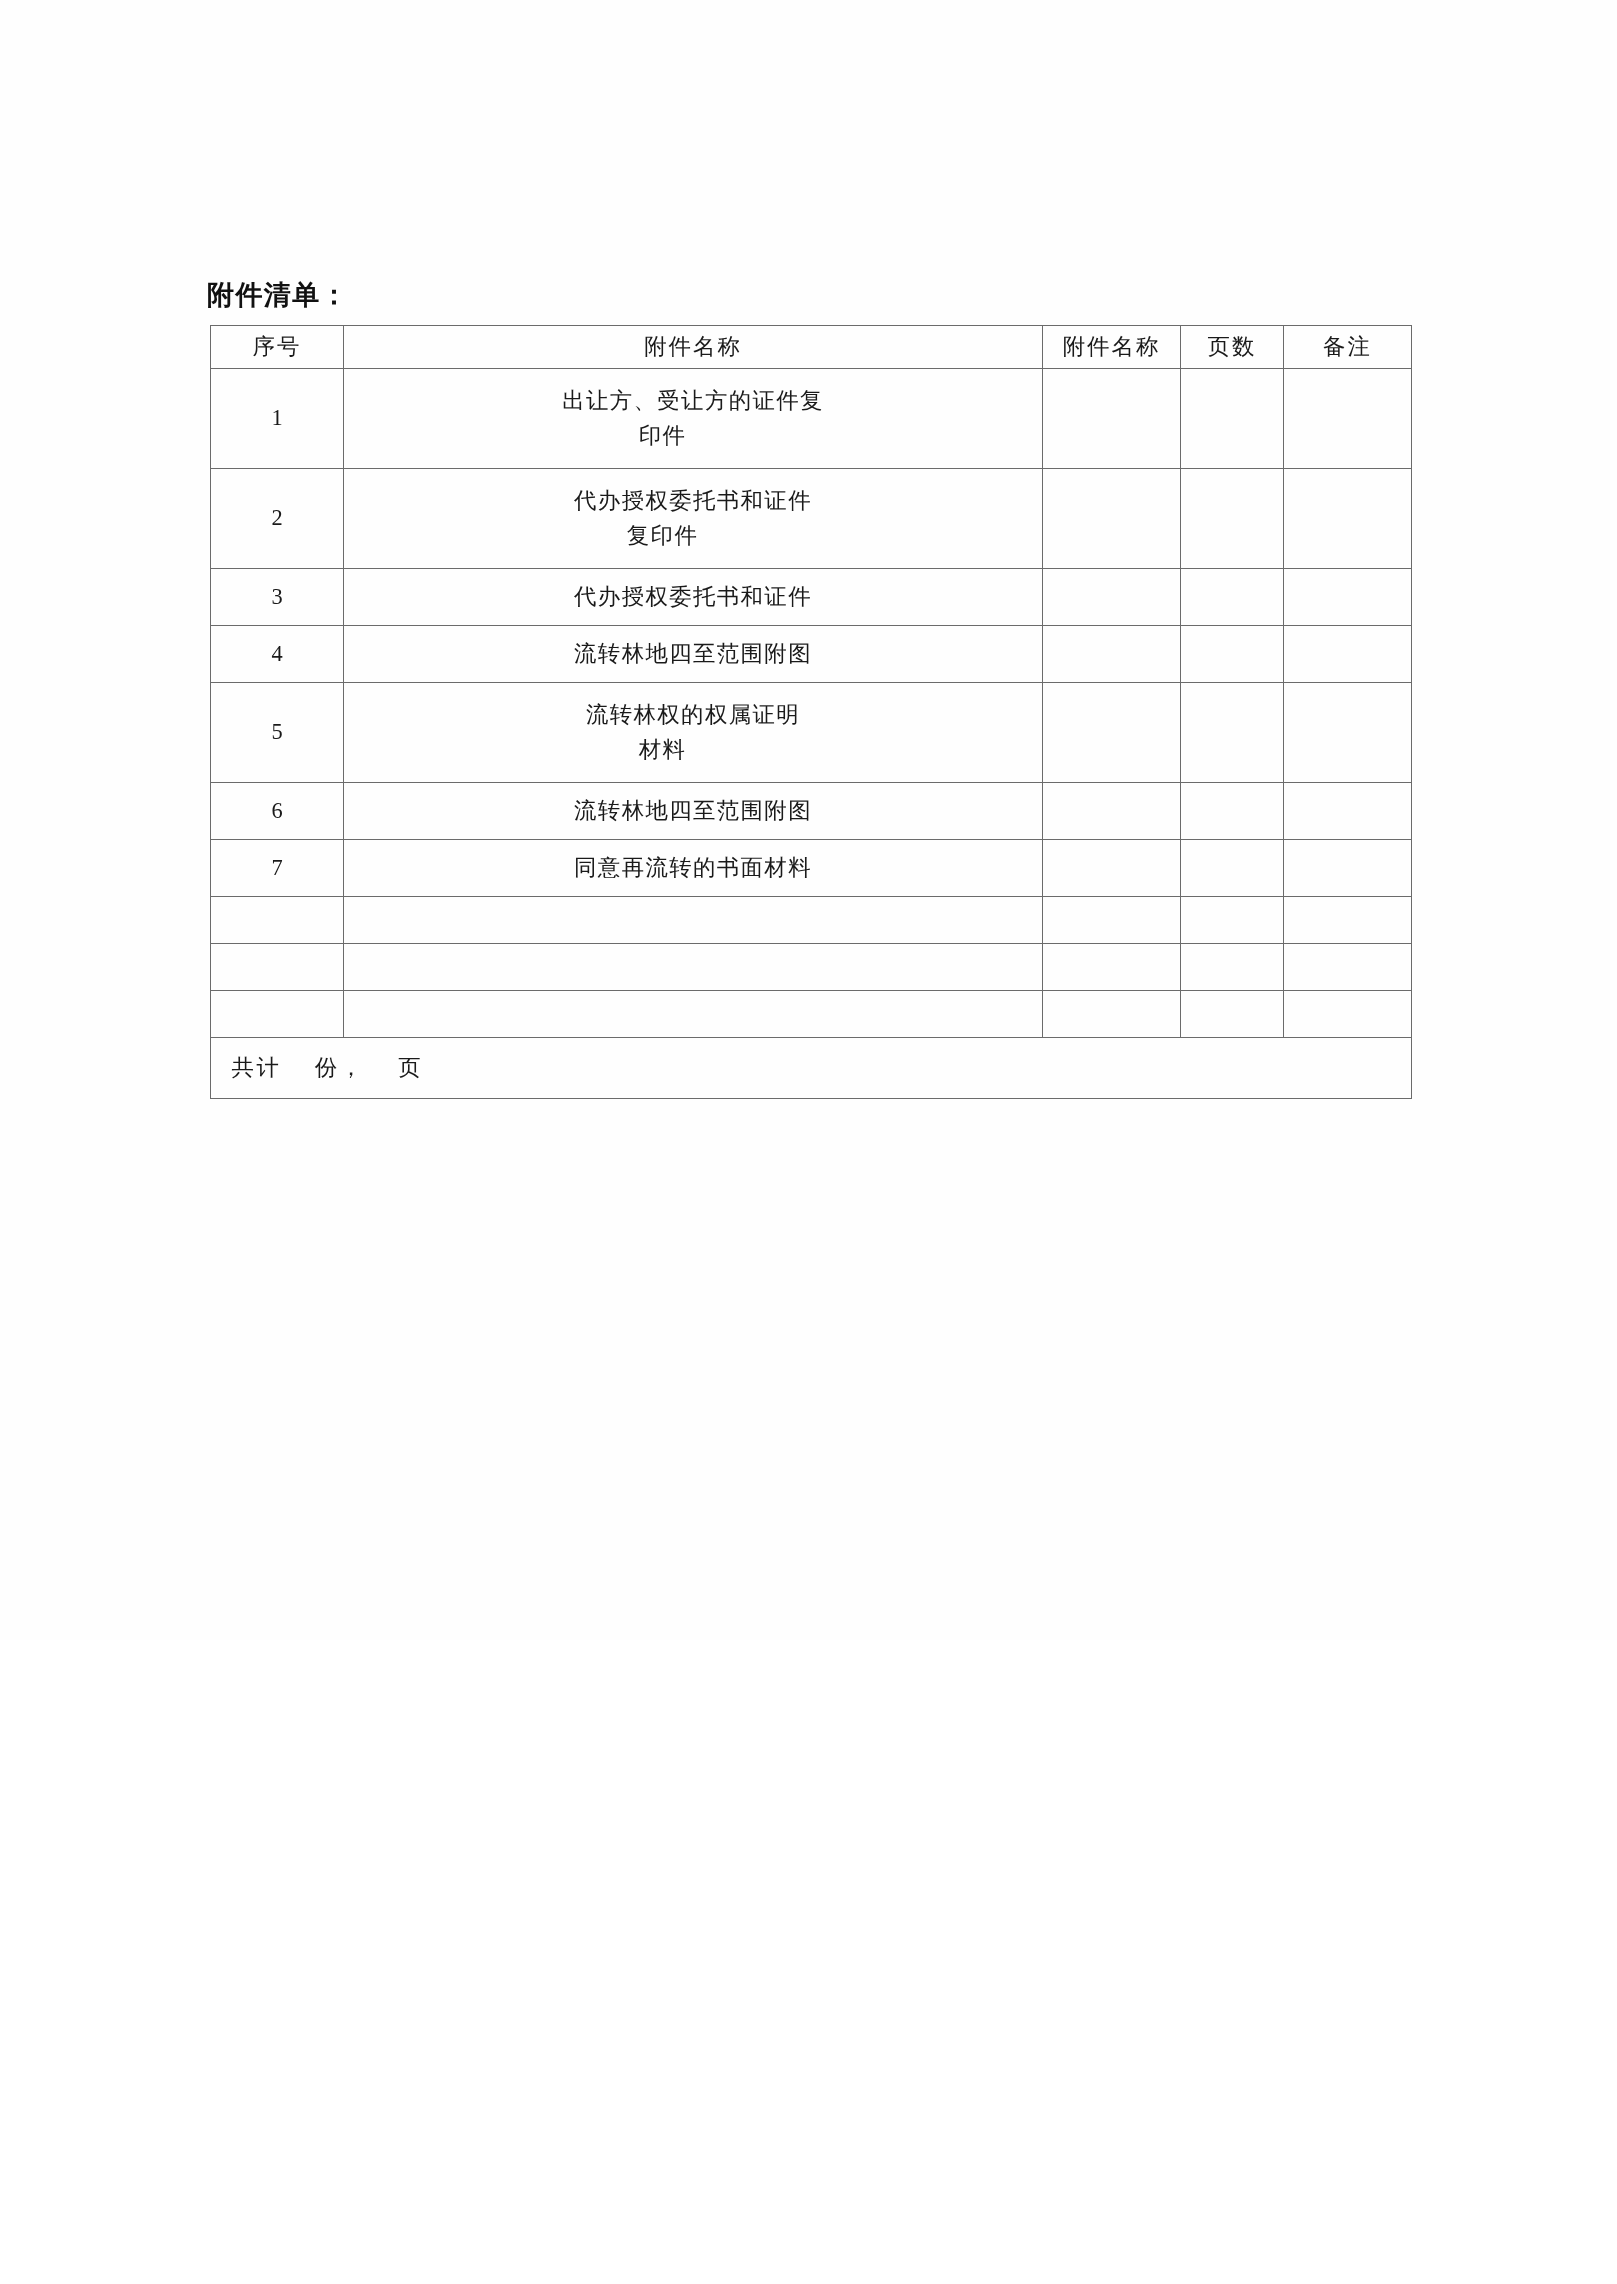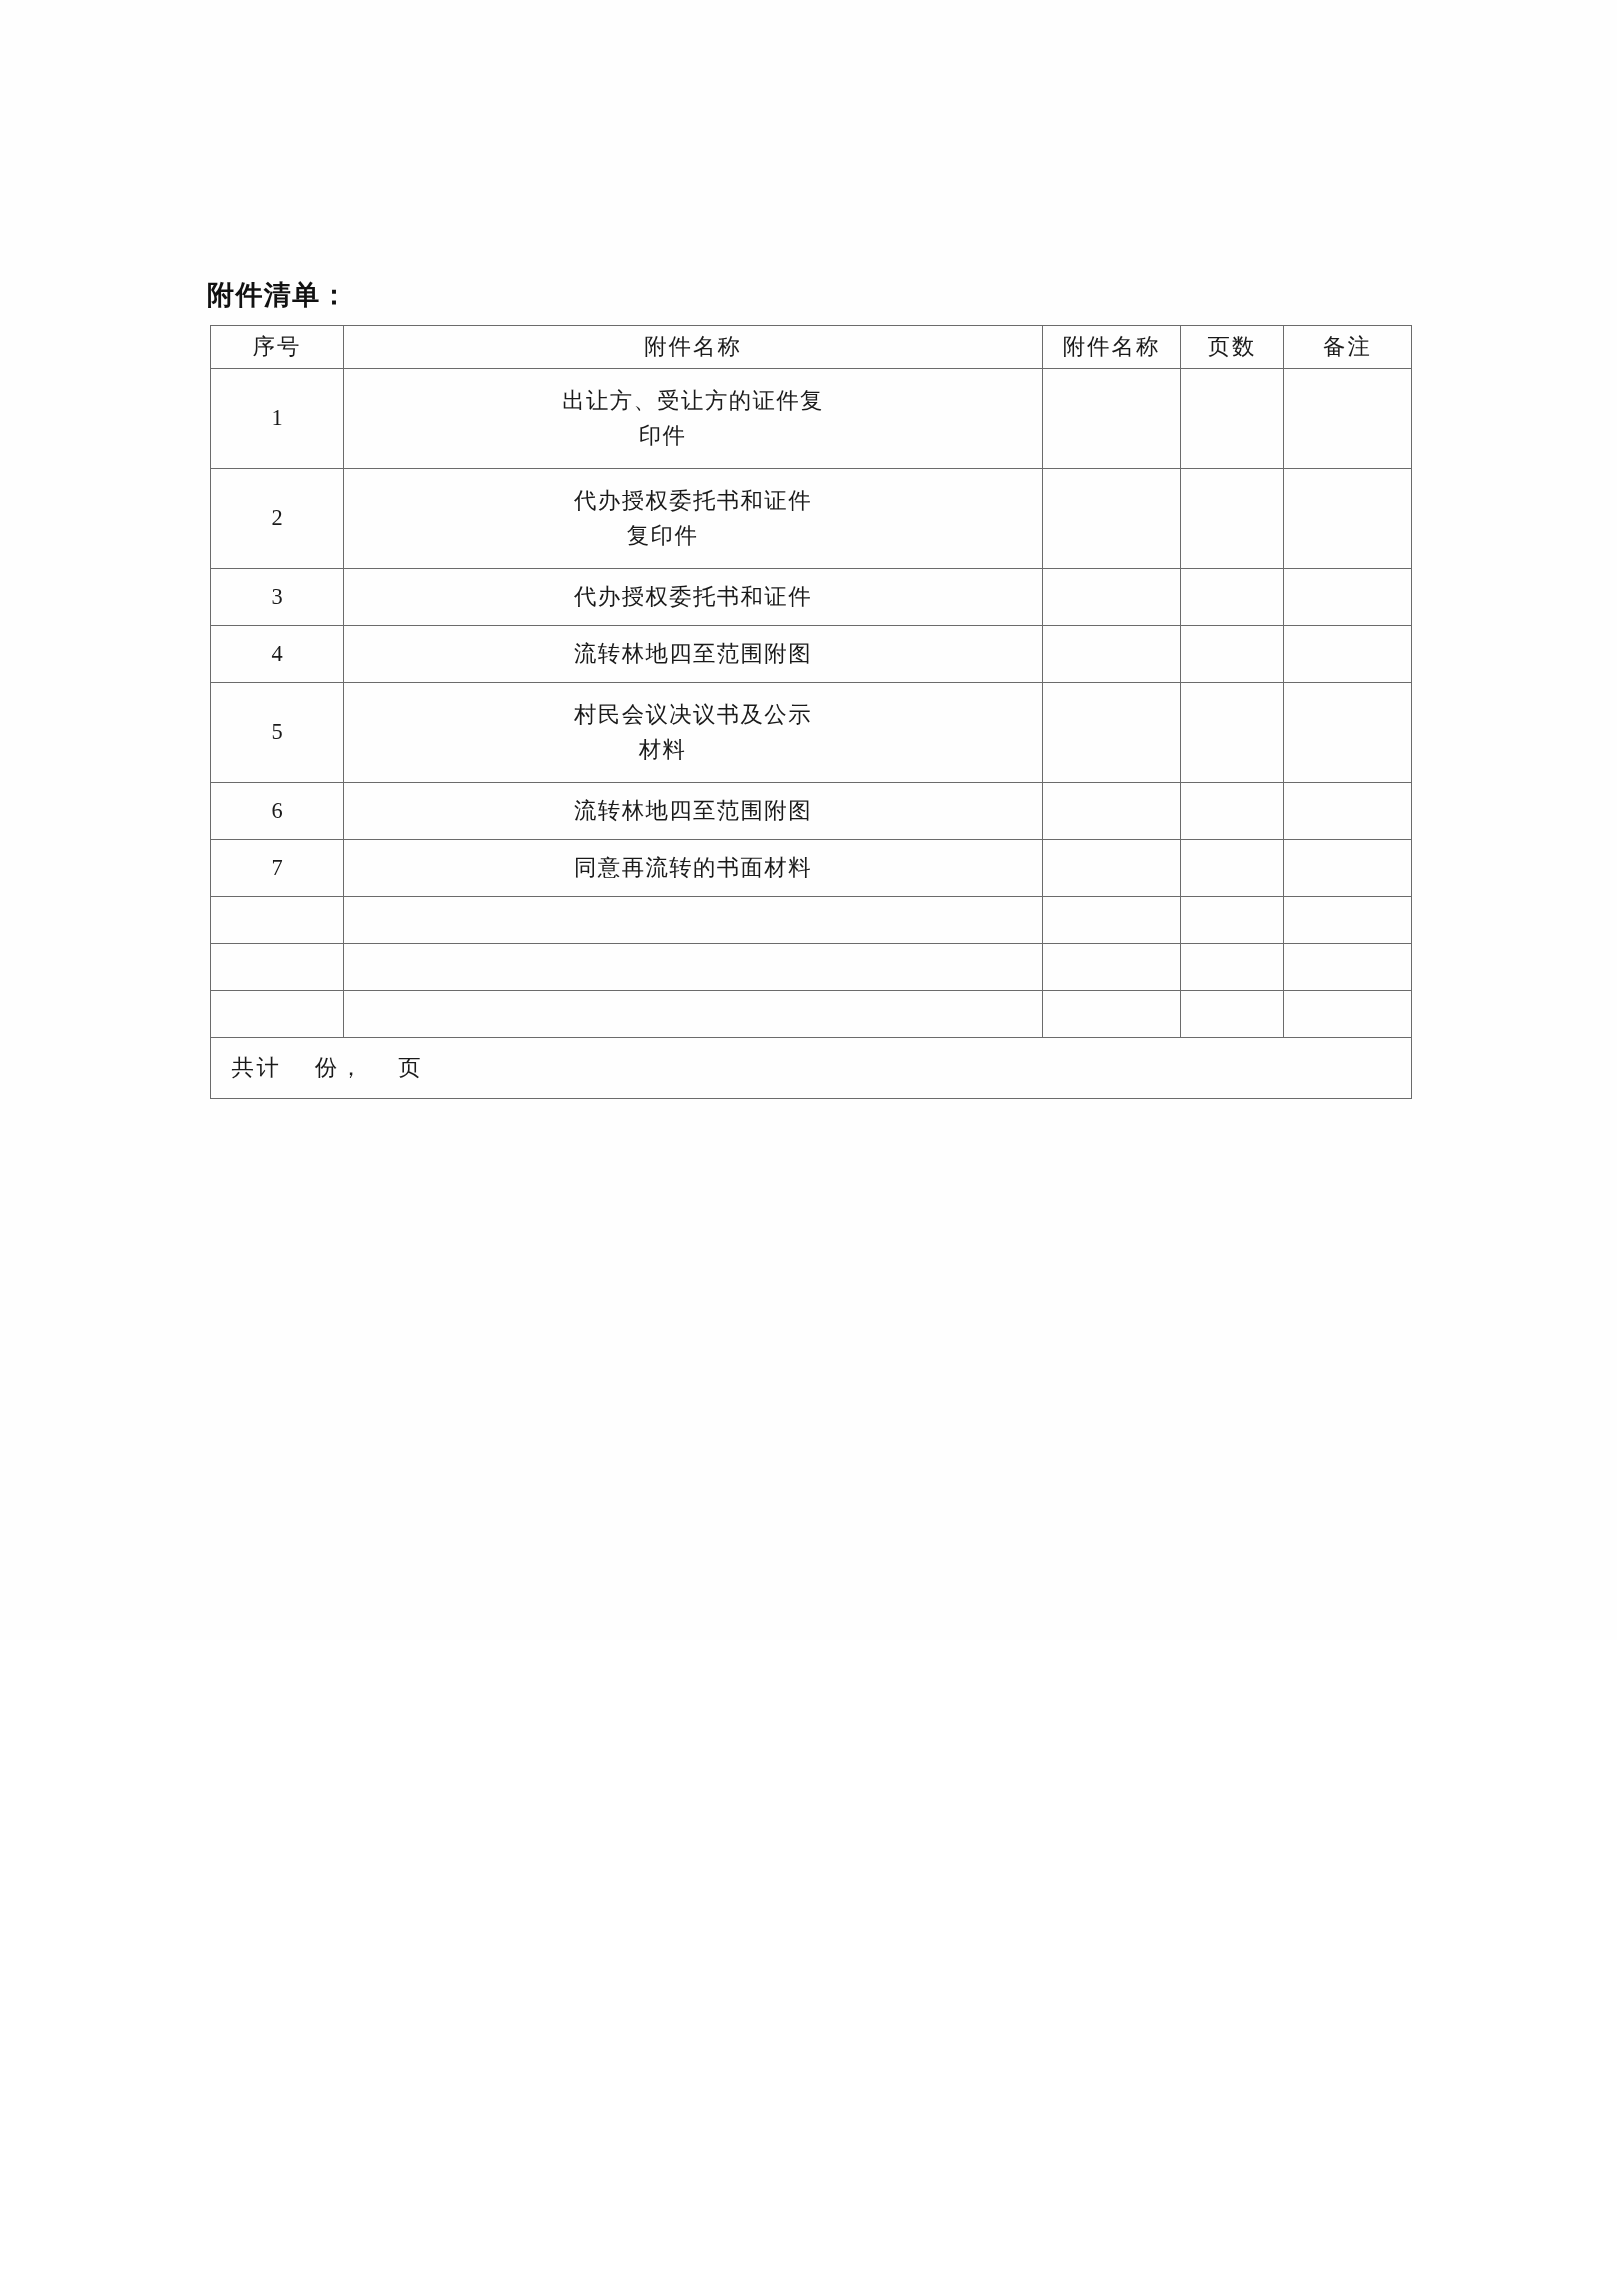--- a/index.html
+++ b/index.html
@@ -146,21 +146,21 @@
         <td>4</td>
         <td class="name-cell">流转林地四至范围附图</td>
         <td></td>
         <td></td>
         <td></td>
       </tr>
 
       <tr class="row-double">
         <td>5</td>
         <td class="name-cell">
-          <span class="l1">村民会议决议书及公示</span>
+          <span class="l1">流转林权的权属证明</span>
           <span class="l2">材料</span>
         </td>
         <td></td>
         <td></td>
         <td></td>
       </tr>
 
       <tr class="row-single">
         <td>6</td>
         <td class="name-cell">流转林地四至范围附图</td>

